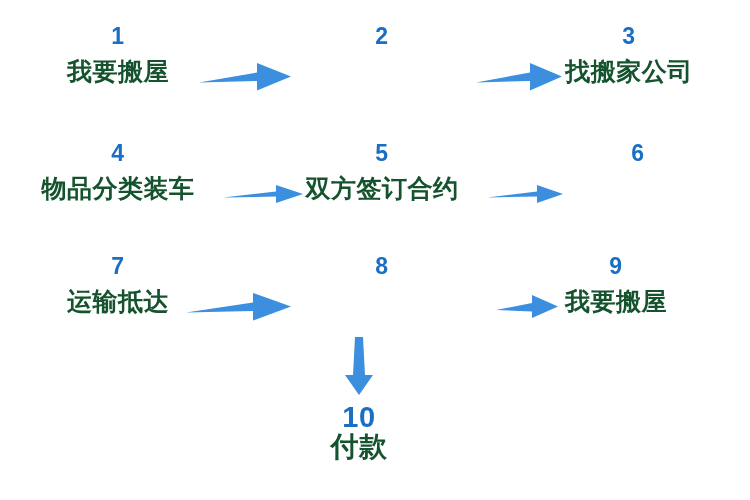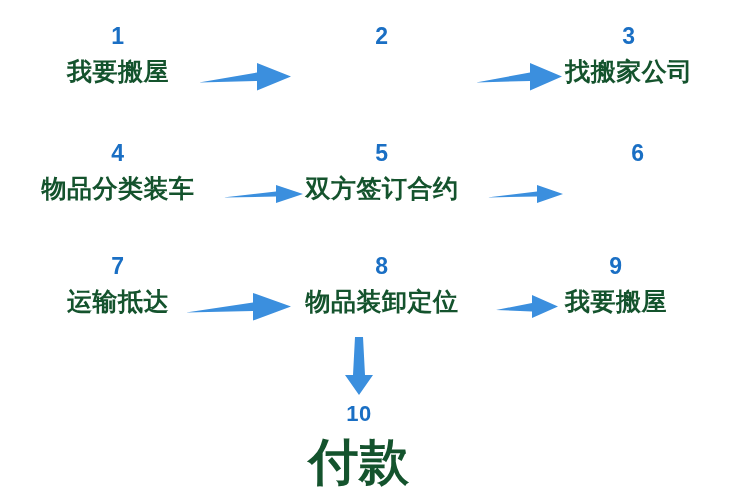--- a/index.html
+++ b/index.html
@@ -40,25 +40,25 @@
     font-size: 25px;
     font-weight: bold;
     color: #14532d;
     line-height: 1;
     margin-top: 11px;
     letter-spacing: 0.5px;
   }
 
   
   .step.final .step-num {
-    font-size: 22px;
+    font-size: 29px;
   }
   .step.final .step-label {
-    font-size: 50px;
-    margin-top: 12px;
+    font-size: 28px;
+    margin-top: 1px;
   }
 
   
   .arrow {
     position: absolute;
     display: block;
   }
   .arrow svg {
     display: block;
     overflow: visible;
@@ -127,21 +127,20 @@
   </div>
 
   <span class="arrow" style="left:186px; top:290px;">
     <svg width="105" height="34" viewBox="0 0 105 34" aria-hidden="true">
       <path d="M0 22.5 L67 12.5 L67 3 L105 16.5 L67 30.5 L67 21 Z" fill="#3b8fde"></path>
     </svg>
   </span>
 
   <div class="step" style="left:382px; top:255px;">
     <div class="step-num">8</div>
-    <div class="step-label">物品装卸定位</div>
   </div>
 
   <span class="arrow" style="left:496px; top:292px;">
     <svg width="62" height="28" viewBox="0 0 62 28" aria-hidden="true">
       <path d="M0 18 L36 11 L36 3 L62 14.5 L36 26 L36 19.5 Z" fill="#3b8fde"></path>
     </svg>
   </span>
 
   <div class="step" style="left:616px; top:255px;">
     <div class="step-num">9</div>

